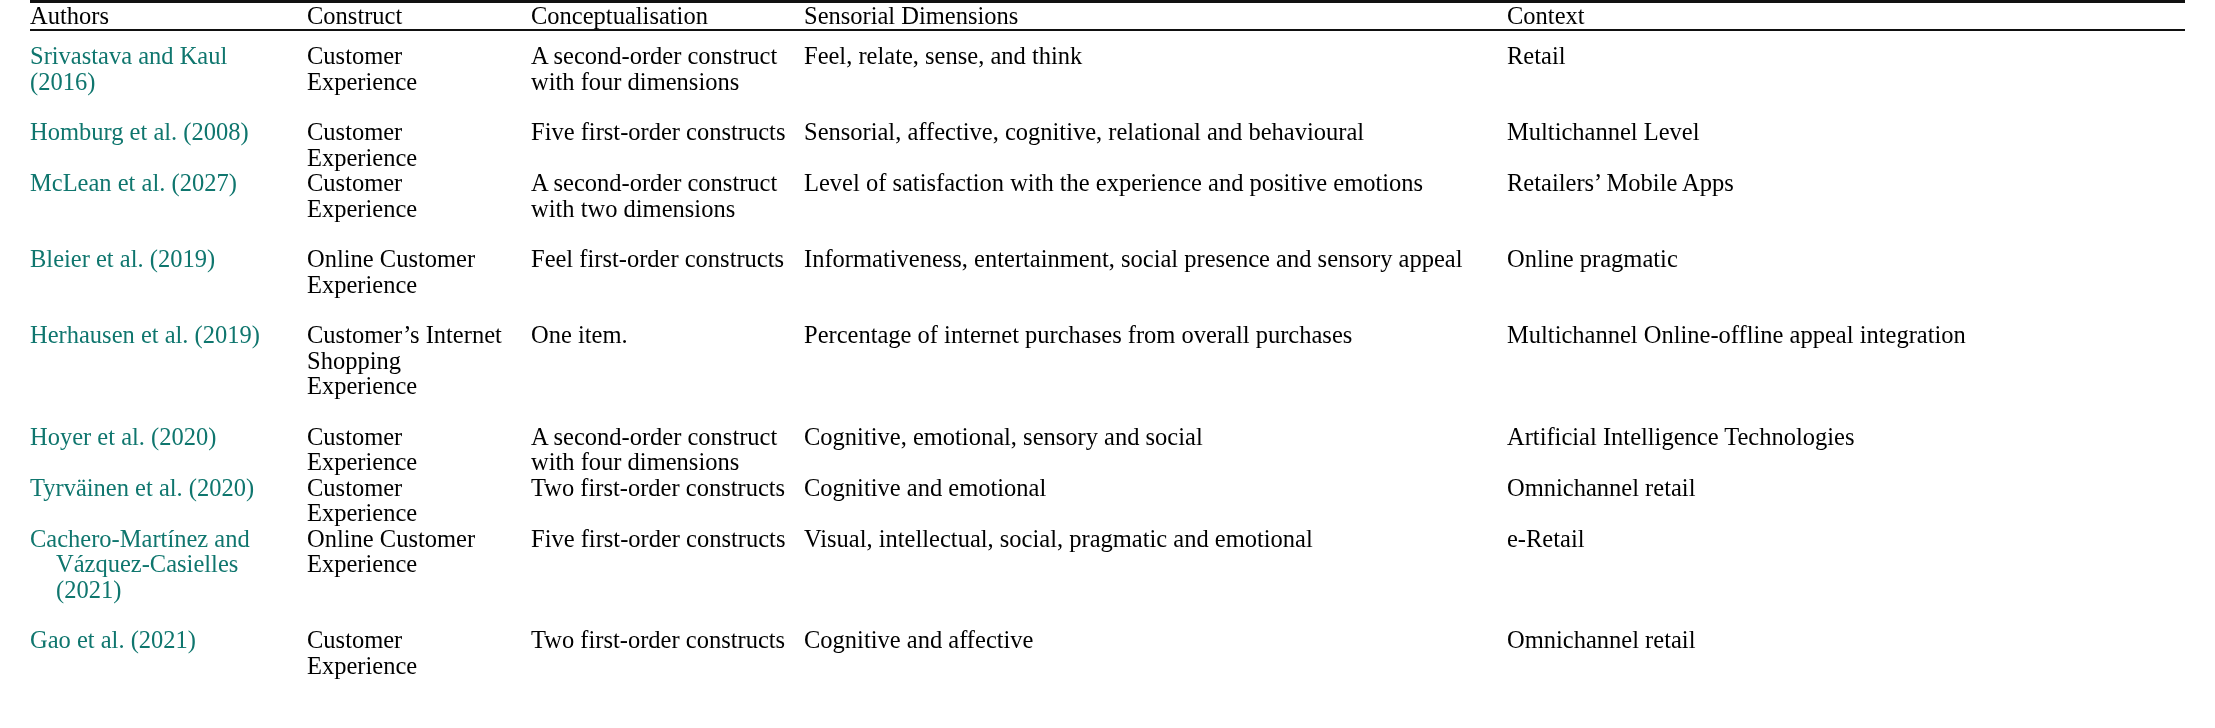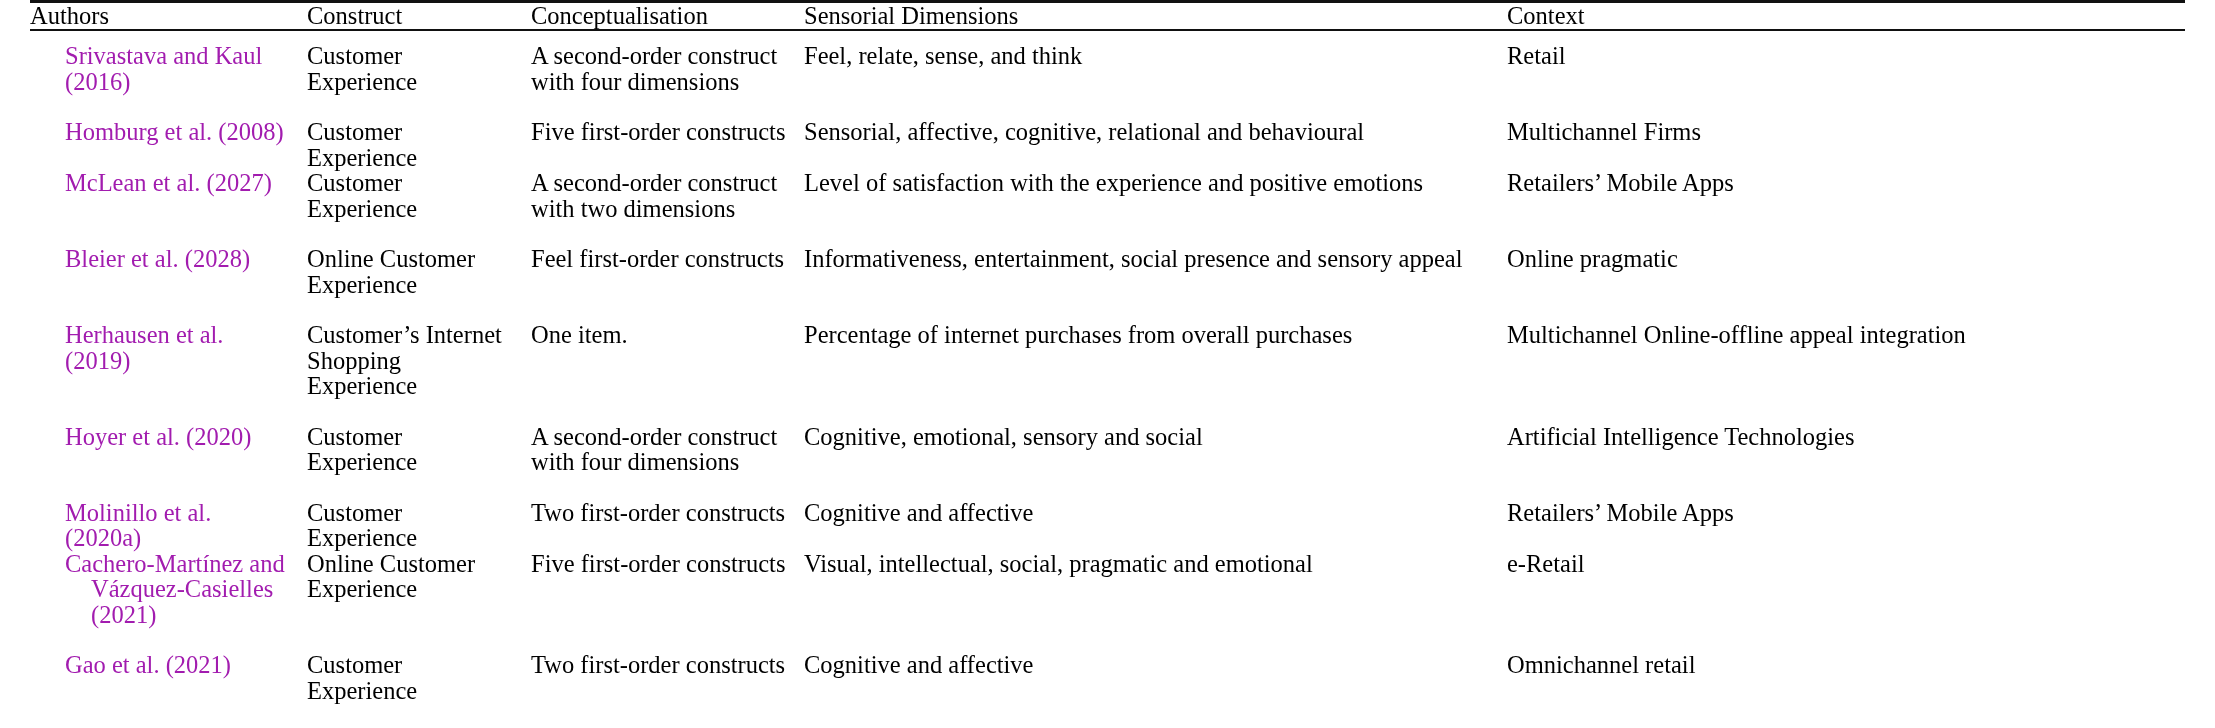--- a/index.html
+++ b/index.html
@@ -84,22 +84,21 @@
   td.cell {
     vertical-align: top;
   }
 
   .cell-line {
     display: block;
     white-space: pre-wrap;
   }
 
   .author-link {
-    color: #a21caf;
-    margin-left: 35px;
+    color: #0f766e;
   }
 
   .indent-cont {
     padding-left: 26px;
     display: block;
   }
 
   
   tr.gap-before > td {
     padding-top: 25px;
@@ -167,21 +166,21 @@
             <td class="cell">
               <span class="cell-line">Customer Experience</span>
             </td>
             <td class="cell">
               <span class="cell-line">Five first-order constructs</span>
             </td>
             <td class="cell">
               <span class="cell-line">Sensorial, affective, cognitive, relational and behavioural</span>
             </td>
             <td class="cell">
-              <span class="cell-line">Multichannel Firms</span>
+              <span class="cell-line">Multichannel Level</span>
             </td>
           </tr>
           <tr class="row-block">
             <td class="cell">
               <span class="author-link cell-line">McLean et al. (2027)</span>
             </td>
             <td class="cell">
               <span class="cell-line">Customer Experience</span>
             </td>
             <td class="cell">
@@ -189,21 +188,21 @@
             </td>
             <td class="cell">
               <span class="cell-line">Level of satisfaction with the experience and positive emotions</span>
             </td>
             <td class="cell">
               <span class="cell-line">Retailers’ Mobile Apps</span>
             </td>
           </tr>
           <tr class="row-block gap-before">
             <td class="cell">
-              <span class="author-link cell-line">Bleier et al. (2028)</span>
+              <span class="author-link cell-line">Bleier et al. (2019)</span>
             </td>
             <td class="cell">
               <span class="cell-line">Online Customer Experience</span>
             </td>
             <td class="cell">
               <span class="cell-line">Feel first-order constructs</span>
             </td>
             <td class="cell">
               <span class="cell-line">Informativeness, entertainment, social presence and sensory appeal</span>
             </td>
@@ -238,35 +237,35 @@
             <td class="cell">
               <span class="cell-line">A second-order construct with four dimensions</span>
             </td>
             <td class="cell">
               <span class="cell-line">Cognitive, emotional, sensory and social</span>
             </td>
             <td class="cell">
               <span class="cell-line">Artificial Intelligence Technologies</span>
             </td>
           </tr>
-          <tr class="row-block gap-before">
-            <td class="cell">
-              <span class="author-link cell-line">Molinillo et al. (2020a)</span>
+          <tr class="row-block">
+            <td class="cell">
+              <span class="author-link cell-line">Tyrväinen et al. (2020)</span>
             </td>
             <td class="cell">
               <span class="cell-line">Customer Experience</span>
             </td>
             <td class="cell">
               <span class="cell-line">Two first-order constructs</span>
             </td>
             <td class="cell">
-              <span class="cell-line">Cognitive and affective</span>
-            </td>
-            <td class="cell">
-              <span class="cell-line">Retailers’ Mobile Apps</span>
+              <span class="cell-line">Cognitive and emotional</span>
+            </td>
+            <td class="cell">
+              <span class="cell-line">Omnichannel retail</span>
             </td>
           </tr>
           <tr class="row-block">
             <td class="cell">
               <span class="author-link cell-line">Cachero-Martínez and</span>
               <span class="author-link cell-line indent-cont">Vázquez-Casielles (2021)</span>
             </td>
             <td class="cell">
               <span class="cell-line">Online Customer Experience</span>
             </td>

